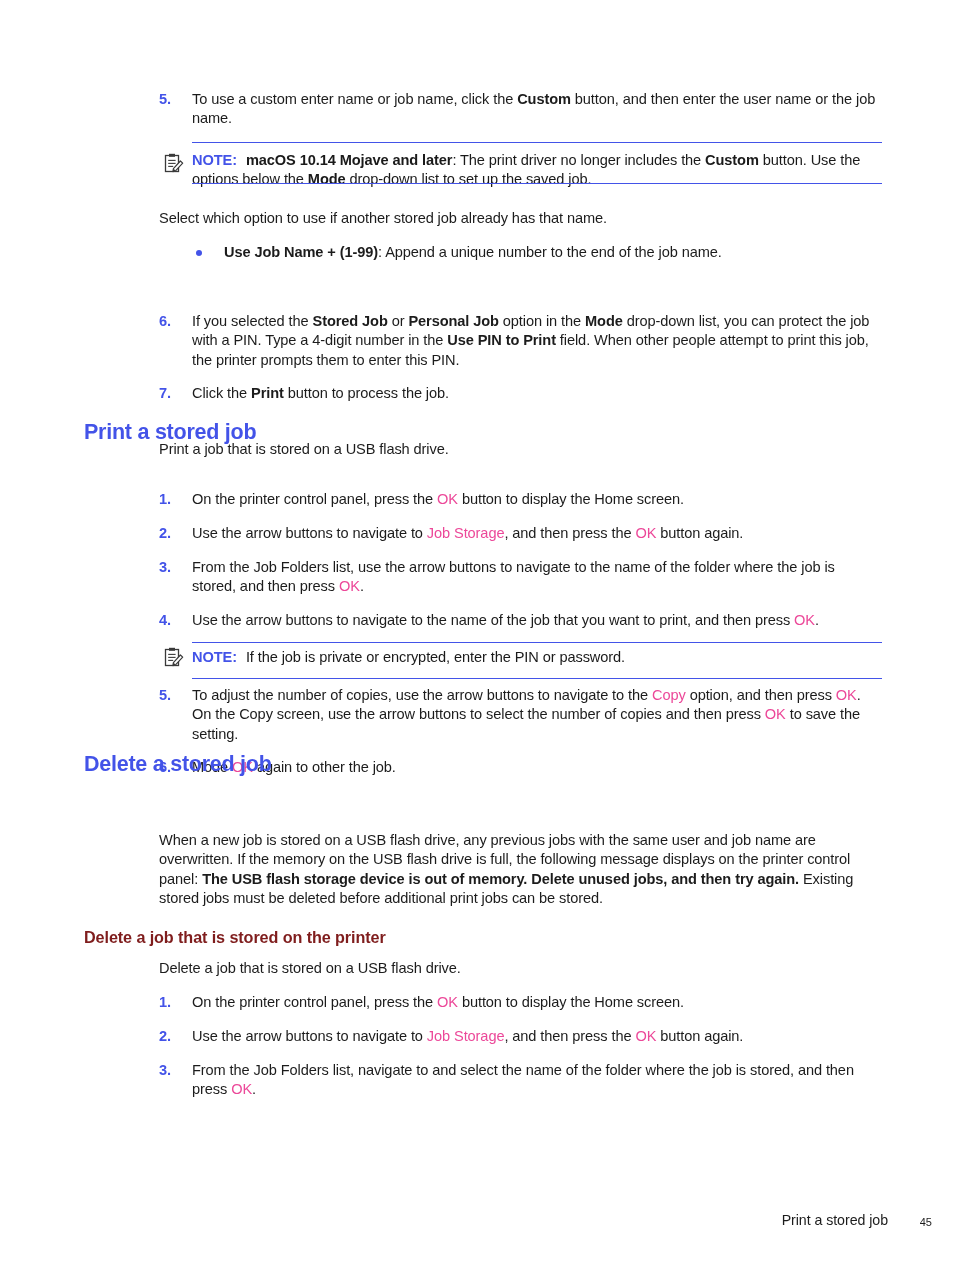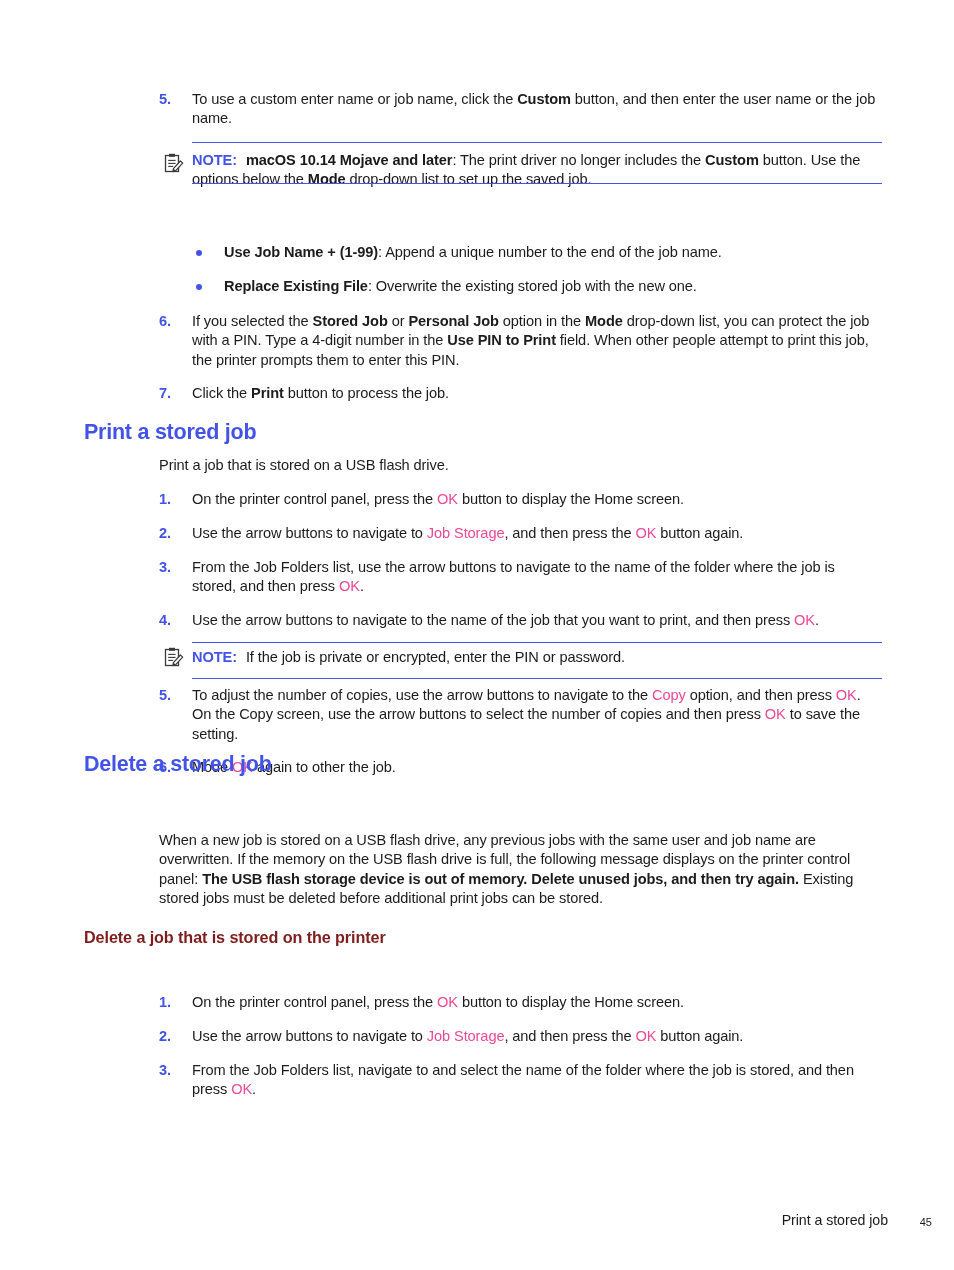--- a/index.html
+++ b/index.html
@@ -180,43 +180,40 @@
         <line x1="5.2" y1="11.4" x2="12.6" y2="11.4" stroke="#3a3a3a" stroke-width="1.1"></line>
         <line x1="5.2" y1="14.4" x2="10.2" y2="14.4" stroke="#3a3a3a" stroke-width="1.1"></line>
         <path d="M10.4 16.6 L17.4 9.0 L19.7 11.1 L12.7 18.7 L9.9 19.6 Z" fill="#ffffff" stroke="#3a3a3a" stroke-width="1.2" stroke-linejoin="round"></path>
         <path d="M9.9 19.6 L12.7 18.7 L10.4 16.6 Z" fill="#3a3a3a"></path>
       </svg>
     </div>
     <div class="notebody"><span class="label">NOTE:</span><b>macOS 10.14 Mojave and later</b><span>: The print driver no longer includes the </span><b>Custom</b><span> button. Use the options below the </span><b>Mode</b><span> drop-down list to set up the saved job.</span></div>
     <div class="rule bot" style="width:690px;"></div>
   </div>
 
+  <div class="para body-text" style="top:209px;">Select which option to use if another stored job already has that name.</div>
 
   <div class="bullet body-text" style="top:243px;">
     <span class="dot"></span>
     <span class="txt"><b>Use Job Name + (1-99)</b><span>: Append a unique number to the end of the job name.</span></span>
   </div>
-  <div class="bullet body-text" style="top:277px;">
-    <span class="dot"></span>
-    <span class="txt"><b>Replace Existing File</b><span>: Overwrite the existing stored job with the new one.</span></span>
-  </div>
 
   <div class="step body-text" style="top:312px;">
     <span class="num">6.</span>
     <span class="txt"><span>If you selected the </span><b>Stored Job</b><span> or </span><b>Personal Job</b><span> option in the </span><b>Mode</b><span> drop-down list, you can protect the job with a PIN. Type a 4-digit number in the </span><b>Use PIN to Print</b><span> field. When other people attempt to print this job, the printer prompts them to enter this PIN.</span></span>
   </div>
 
   <div class="step body-text" style="top:384px;">
     <span class="num">7.</span>
     <span class="txt"><span>Click the </span><b>Print</b><span> button to process the job.</span></span>
   </div>
 
   <h2 class="sec" style="top:419px;">Print a stored job</h2>
 
-  <div class="para body-text" style="top:456px;">Print a job that is stored on a USB flash drive.</div>
+  <div class="para body-text" style="top:440px;">Print a job that is stored on a USB flash drive.</div>
 
   <div class="step body-text" style="top:490px;">
     <span class="num">1.</span>
     <span class="txt"><span>On the printer control panel, press the </span><span class="ui">OK</span><span> button to display the Home screen.</span></span>
   </div>
 
   <div class="step body-text" style="top:524px;">
     <span class="num">2.</span>
     <span class="txt"><span>Use the arrow buttons to navigate to </span><span class="ui">Job Storage</span><span>, and then press the </span><span class="ui">OK</span><span> button again.</span></span>
   </div>
@@ -257,20 +254,21 @@
     <span class="num">6.</span>
     <span class="txt"><span>Mode </span><span class="ui">OK</span><span> again to other the job.</span></span>
   </div>
 
   <h2 class="sec" style="top:751px;">Delete a stored job</h2>
 
   <div class="para body-text" style="top:831px;"><span>When a new job is stored on a USB flash drive, any previous jobs with the same user and job name are overwritten. If the memory on the USB flash drive is full, the following message displays on the printer control panel: </span><b>The USB flash storage device is out of memory. Delete unused jobs, and then try again.</b><span> Existing stored jobs must be deleted before additional print jobs can be stored.</span></div>
 
   <h3 class="sub" style="top:927px;">Delete a job that is stored on the printer</h3>
 
+  <div class="para body-text" style="top:959px;">Delete a job that is stored on a USB flash drive.</div>
 
   <div class="step body-text" style="top:993px;">
     <span class="num">1.</span>
     <span class="txt"><span>On the printer control panel, press the </span><span class="ui">OK</span><span> button to display the Home screen.</span></span>
   </div>
 
   <div class="step body-text" style="top:1027px;">
     <span class="num">2.</span>
     <span class="txt"><span>Use the arrow buttons to navigate to </span><span class="ui">Job Storage</span><span>, and then press the </span><span class="ui">OK</span><span> button again.</span></span>
   </div>

